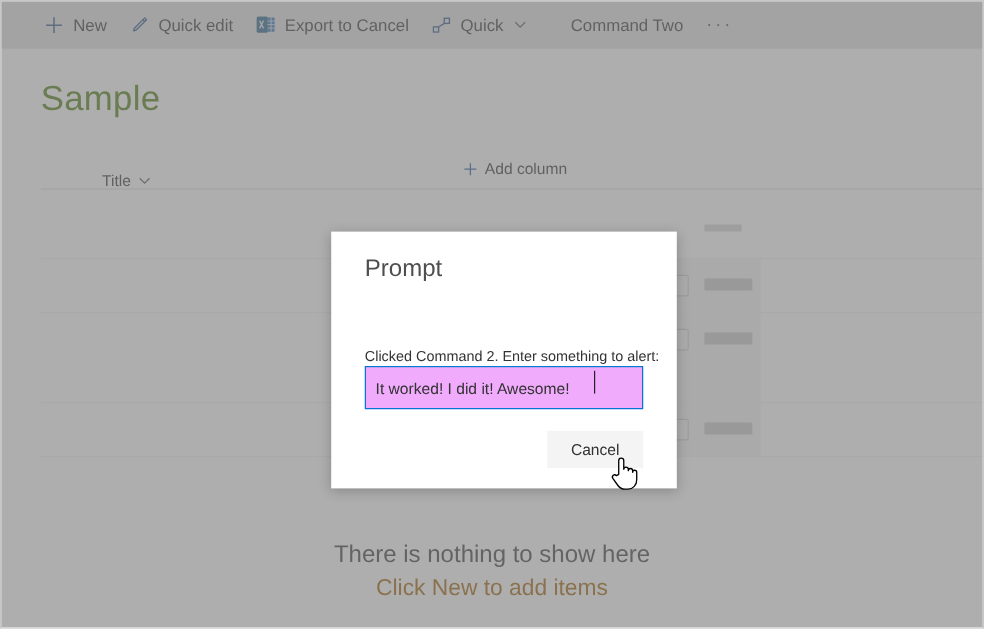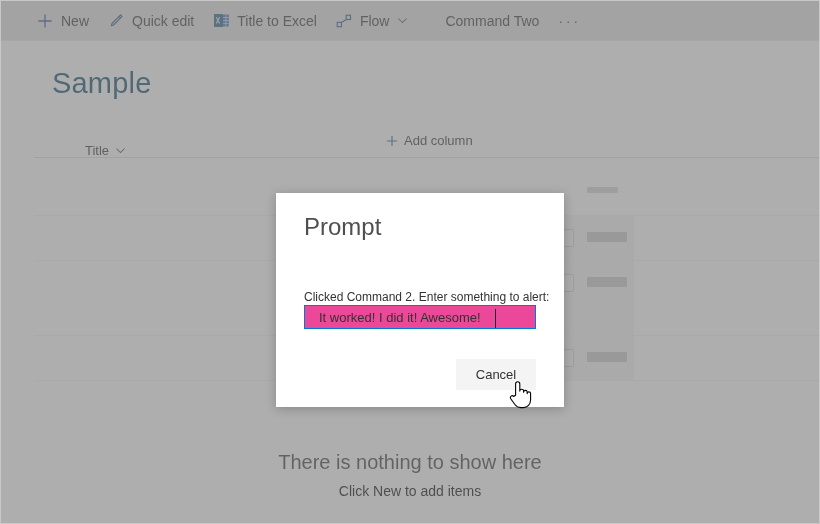--- a/index.html
+++ b/index.html
@@ -71,25 +71,25 @@
     height: 40px;
     padding: 0 10px;
     color: #4a4a4a;
     font-size: 15px;
     letter-spacing: 2.5px;
   }
 
   
   .page-title {
     position: absolute;
-    left: 51px;
+    left: 33px;
     top: 66px;
     font-size: 29px;
     font-weight: 300;
-    color: #0c4a6e;
+    color: #4d7c0f;
     letter-spacing: .2px;
   }
 
   
   .colheader {
     position: absolute;
     left: 33px;
     top: 126px;
     width: 785px;
     height: 31px;
@@ -179,22 +179,22 @@
     width: 818px;
     text-align: center;
   }
   .empty-title {
     font-size: 20px;
     font-weight: 300;
     color: #3c3c3c;
     line-height: 34px;
   }
   .empty-sub {
-    font-size: 14px;
-    color: #000000;
+    font-size: 19px;
+    color: #a16207;
     line-height: 24px;
   }
 
   
   .overlay {
     position: absolute;
     left: 0; top: 0;
     width: 818px;
     height: 522px;
     background: rgba(125,125,125,0.62);
@@ -215,46 +215,46 @@
     width: 288px;
     height: 214px;
     background: #ffffff;
     box-sizing: border-box;
     box-shadow: 0 2px 10px rgba(0,0,0,0.22);
   }
   .dlg-title {
     position: absolute;
     left: 28px;
     top: 20px;
-    font-size: 24px;
+    font-size: 20px;
     font-weight: 300;
     color: #4f4f4f;
   }
   .dlg-msg {
     position: absolute;
     left: 28px;
     top: 77px;
     font-size: 12px;
     color: #333333;
     margin-top: 20px;
   }
   .dlg-input {
     position: absolute;
     left: 28px;
     top: 112px;
     width: 232px;
-    height: 24px;
+    height: 36px;
     box-sizing: border-box;
     border: 1px solid #0078d4;
     outline: none;
-    padding: 0 14px;
+    padding: 0 8px;
     font-family: "Liberation Sans", sans-serif;
     font-size: 13px;
     color: #333333;
-    background: #ec4899;
+    background: #f0abfc;
   }
   .caret {
     position: absolute;
     left: 219px;
     top: 116px;
     width: 1px;
     height: 19px;
     background: #222222;
   }
   .dlg-buttons {
@@ -325,32 +325,32 @@
     <div class="cmd">
       <span class="ico">
         <svg width="17" height="17" viewBox="0 0 17 17">
           <rect x="1" y="2" width="9" height="13" rx="1" fill="#1e6c41"></rect>
           <rect x="1" y="2" width="9" height="13" rx="1" fill="#21679b"></rect>
           <path d="M3.3 5.2l3.3 6.4M6.6 5.2l-3.3 6.4" stroke="#ffffff" stroke-width="1.15"></path>
           <rect x="10" y="2.6" width="5.8" height="11.8" rx=".6" fill="#2b7cd3"></rect>
           <path d="M10 5.6h5.8M10 8.5h5.8M10 11.4h5.8M12.9 2.6v11.8" stroke="#ffffff" stroke-width=".75"></path>
         </svg>
       </span>
-      <span class="lbl">Title to Excel</span>
+      <span class="lbl">Export to Cancel</span>
     </div>
 
     <div class="cmd">
       <span class="ico">
         <svg width="16" height="16" viewBox="0 0 16 16">
           <rect x="1.2" y="9.4" width="4.3" height="4.3" fill="none" stroke="#2b579a" stroke-width="1.1"></rect>
           <rect x="10.2" y="2.2" width="4.3" height="4.3" fill="none" stroke="#2b579a" stroke-width="1.1"></rect>
           <path d="M5.6 9.3l4.5-2.6" stroke="#2b579a" stroke-width="1.1"></path>
         </svg>
       </span>
-      <span class="lbl">Flow</span>
+      <span class="lbl">Quick</span>
       <span class="chev">
         <svg width="11" height="11" viewBox="0 0 11 11">
           <path d="M1.4 3.5L5.5 7.6 9.6 3.5" fill="none" stroke="#555555" stroke-width="1.05"></path>
         </svg>
       </span>
     </div>
 
 
     <div class="cmd-gap"></div>
 

